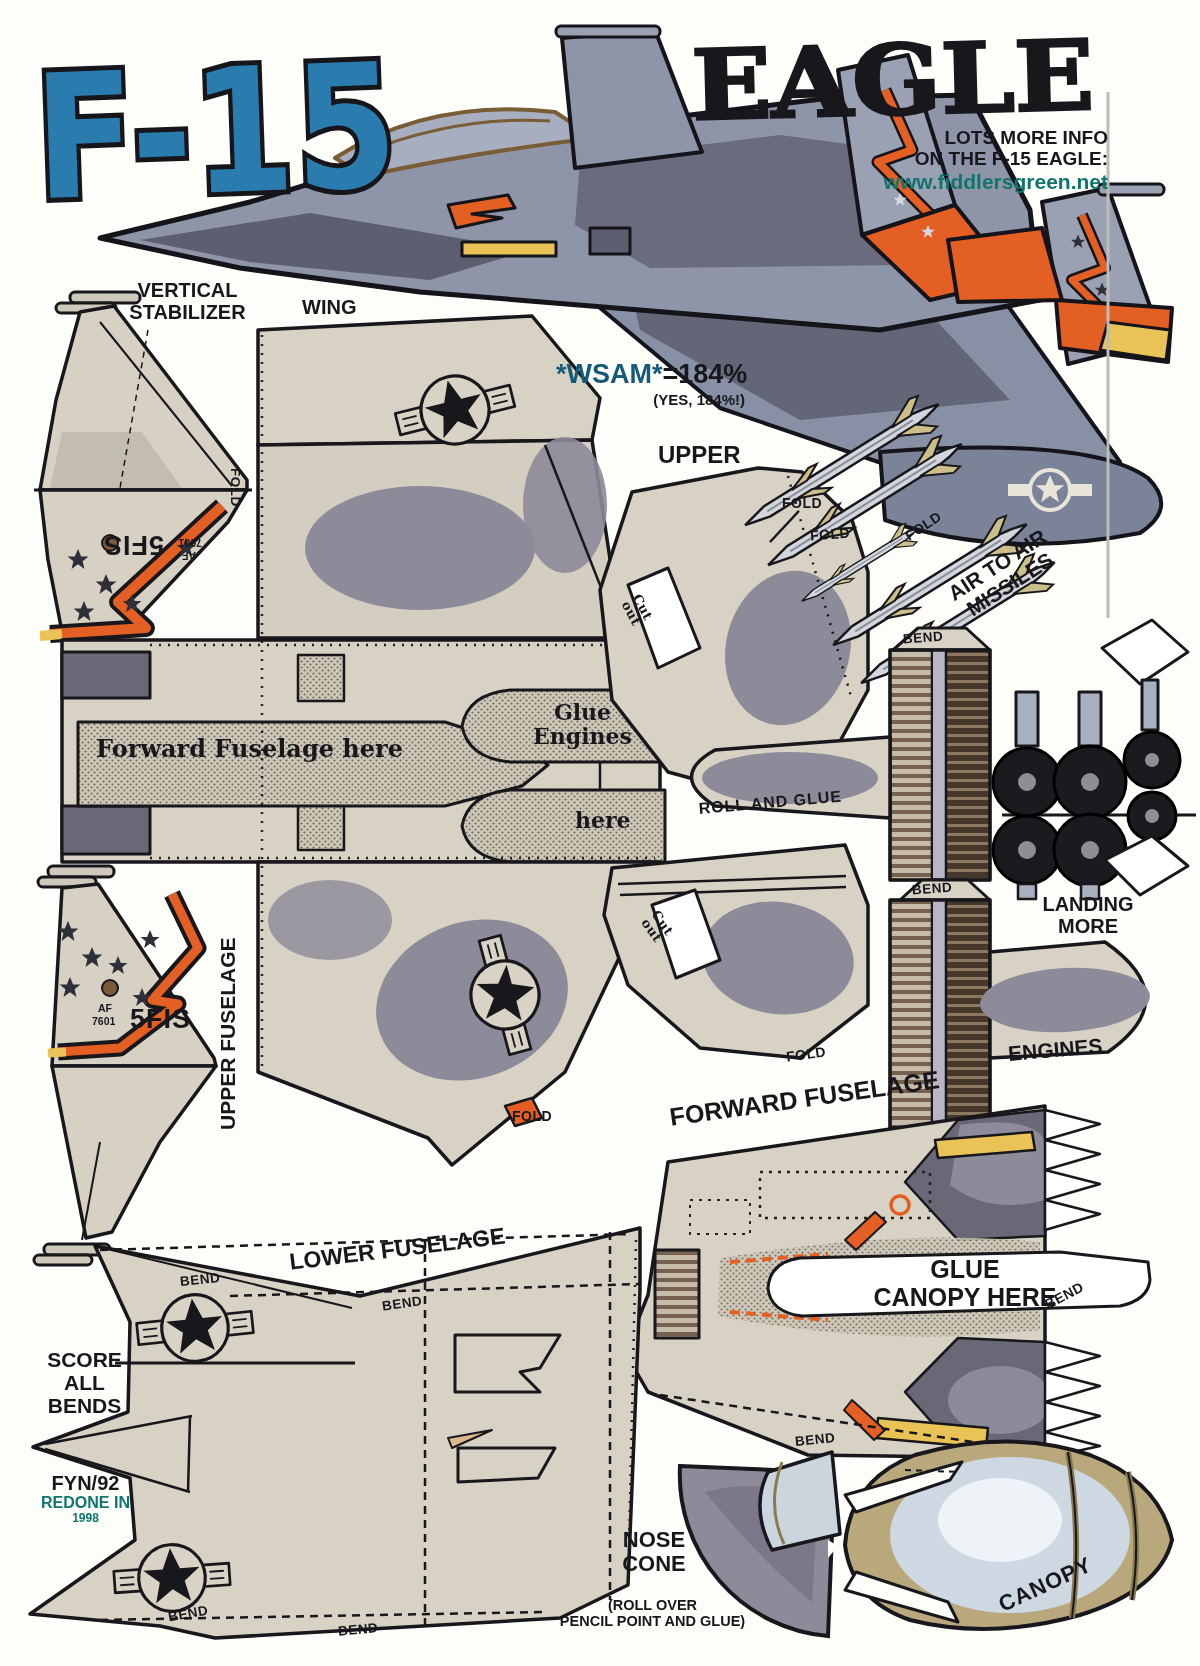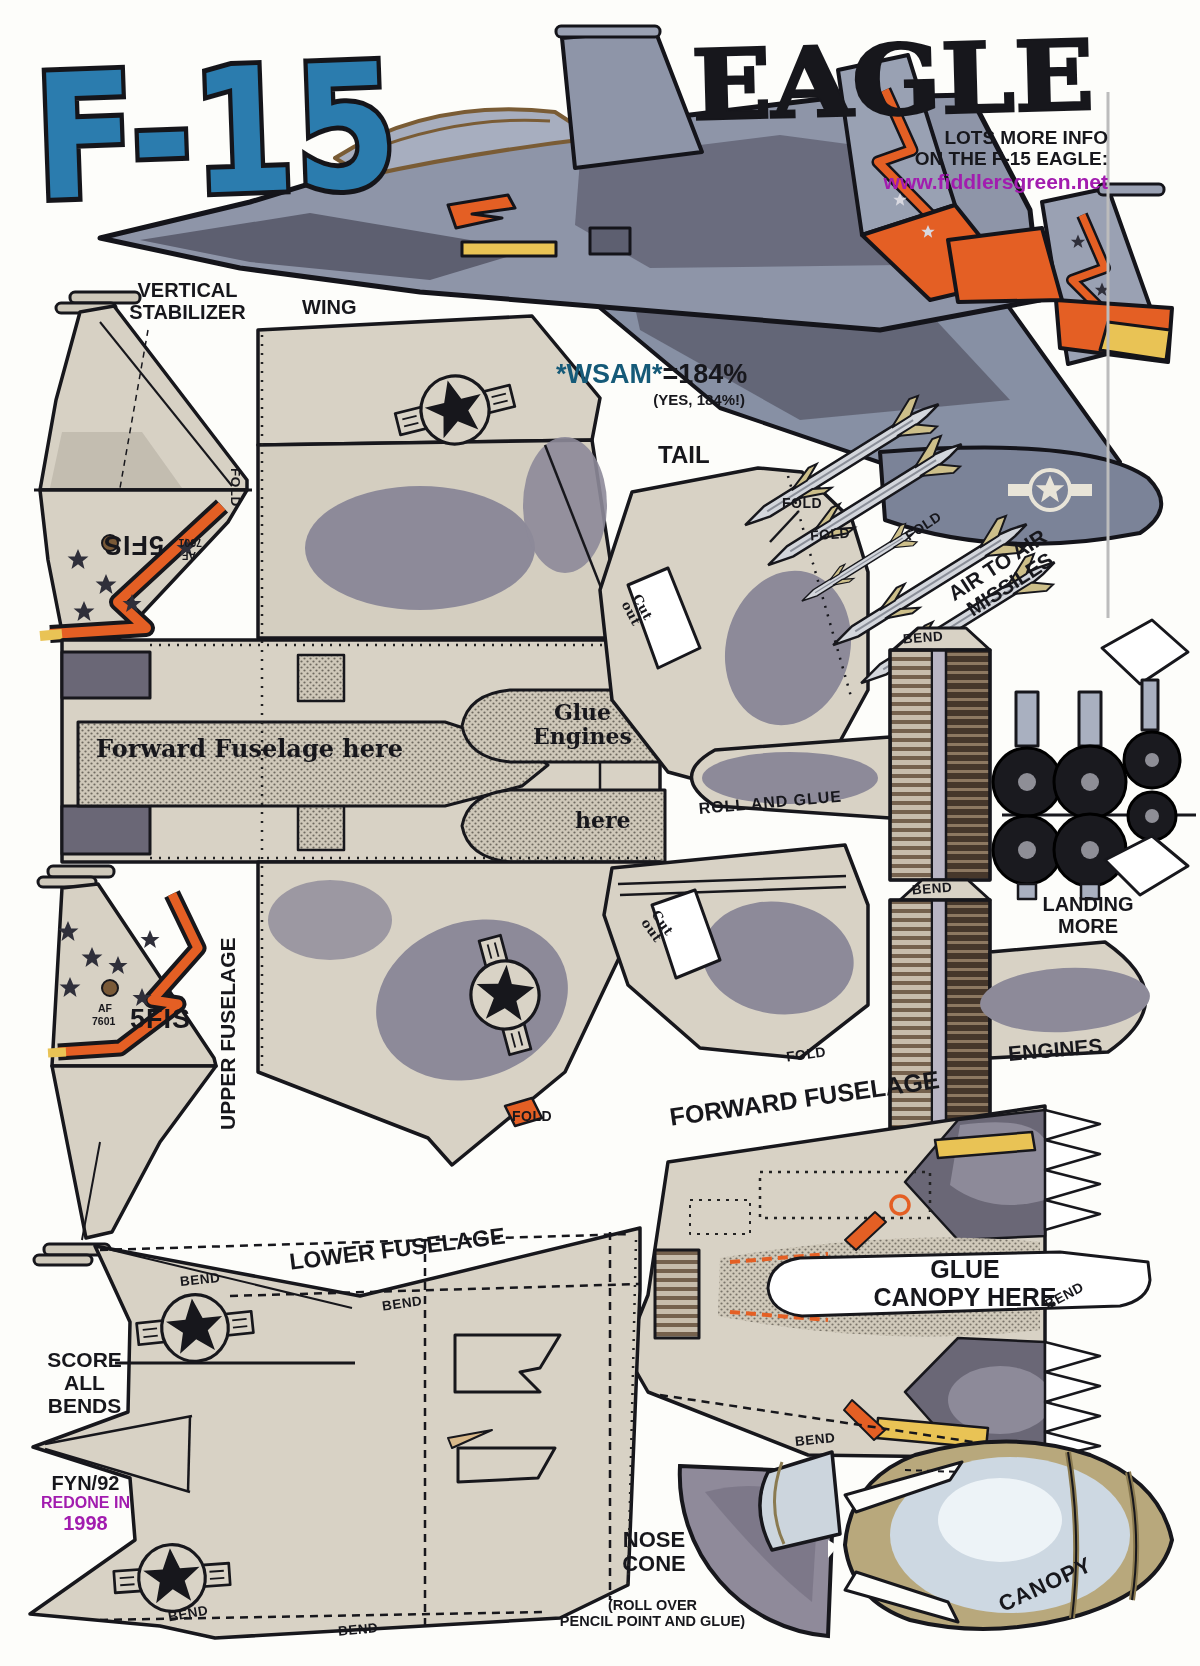--- a/index.html
+++ b/index.html
@@ -10,21 +10,21 @@
     font-family:"Liberation Sans", sans-serif; color:#17171c;
   }
   svg.art { position:absolute; left:0; top:0; }
   .lbl { position:absolute; font-weight:bold; color:#17171c; line-height:1.1; white-space:nowrap; }
   .ctr { text-align:center; }
   .lbl span { display:block; }
   .lbl span.inl { display:inline; }
   .tag { position:absolute; font-weight:bold; color:#17171c; font-size:13.5px;
          letter-spacing:.5px; white-space:nowrap; }
   .serif { font-family:"DejaVu Serif", serif; }
-  .blue { color:#a21caf; }
+  .blue { color:#0f766e; }
   .wsam { color:#155a78; }
   .marking { position:absolute; width:118px; height:46px; }
   .marking .af  { position:absolute; left:6px;  top:2px;  font-size:10.5px; font-weight:bold; }
   .marking .num { position:absolute; left:0px;  top:15px; font-size:10.5px; font-weight:bold; }
   .marking .sq  { position:absolute; left:38px; top:4px;  font-size:27px;  font-weight:bold; letter-spacing:1px; }
 </style>
 </head>
 <body>
 
 <div class="sheet">
@@ -327,21 +327,21 @@
   <span>STABILIZER</span>
 </div>
 
 <div class="lbl" style="left:302px; top:296px; font-size:20px;">WING</div>
 
 <div class="lbl" style="left:556px; top:360px; font-size:27px;">
   <span class="inl wsam">*WSAM*</span><span class="inl">=184%</span>
 </div>
 <div class="lbl ctr" style="left:560px; top:392px; width:185px; font-size:15px;text-align:right;">(YES, 184%!)</div>
 
-<div class="lbl" style="left:658px; top:442px; font-size:24px;">TAIL</div>
+<div class="lbl" style="left:658px; top:442px; font-size:24px;">UPPER</div>
 
 <div class="lbl ctr" style="left:928px; top:596px; width:150px; font-size:21px; transform:rotate(-33deg); transform-origin:0 0;">
   <span>AIR TO AIR</span>
   <span>MISSILES</span>
 </div>
 
 <div class="lbl ctr" style="left:1028px; top:893px; width:120px; font-size:20px;">
   <span>LANDING</span>
   <span>MORE</span>
 </div>
@@ -361,21 +361,21 @@
 
 <div class="lbl ctr" style="left:32px; top:1348px; width:105px; font-size:21px;">
   <span>SCORE</span>
   <span>ALL</span>
   <span>BENDS</span>
 </div>
 
 <div class="lbl ctr" style="left:28px; top:1472px; width:115px;">
   <span style="font-size:20px;">FYN/92</span>
   <span class="blue" style="font-size:16px;">REDONE IN</span>
-  <span class="blue" style="font-size:20px;">1998</span>
+  <span class="blue" style="font-size:12px;">1998</span>
 </div>
 
 <div class="lbl ctr" style="left:598px; top:1528px; width:112px; font-size:22px;">
   <span>NOSE</span>
   <span>CONE</span>
 </div>
 <div class="lbl ctr" style="left:540px; top:1598px; width:225px; font-size:14.5px;">
   <span>(ROLL OVER</span>
   <span>PENCIL POINT AND GLUE)</span>
 </div>

